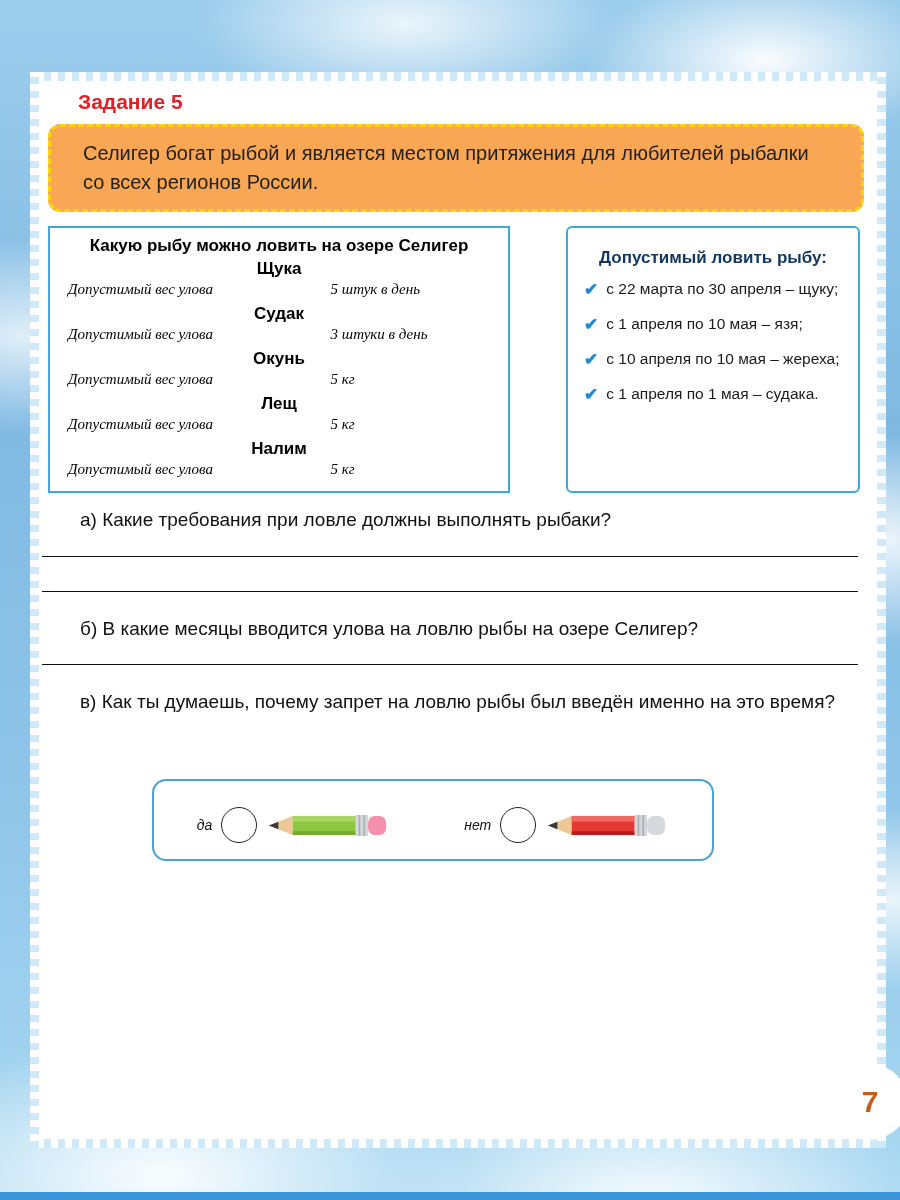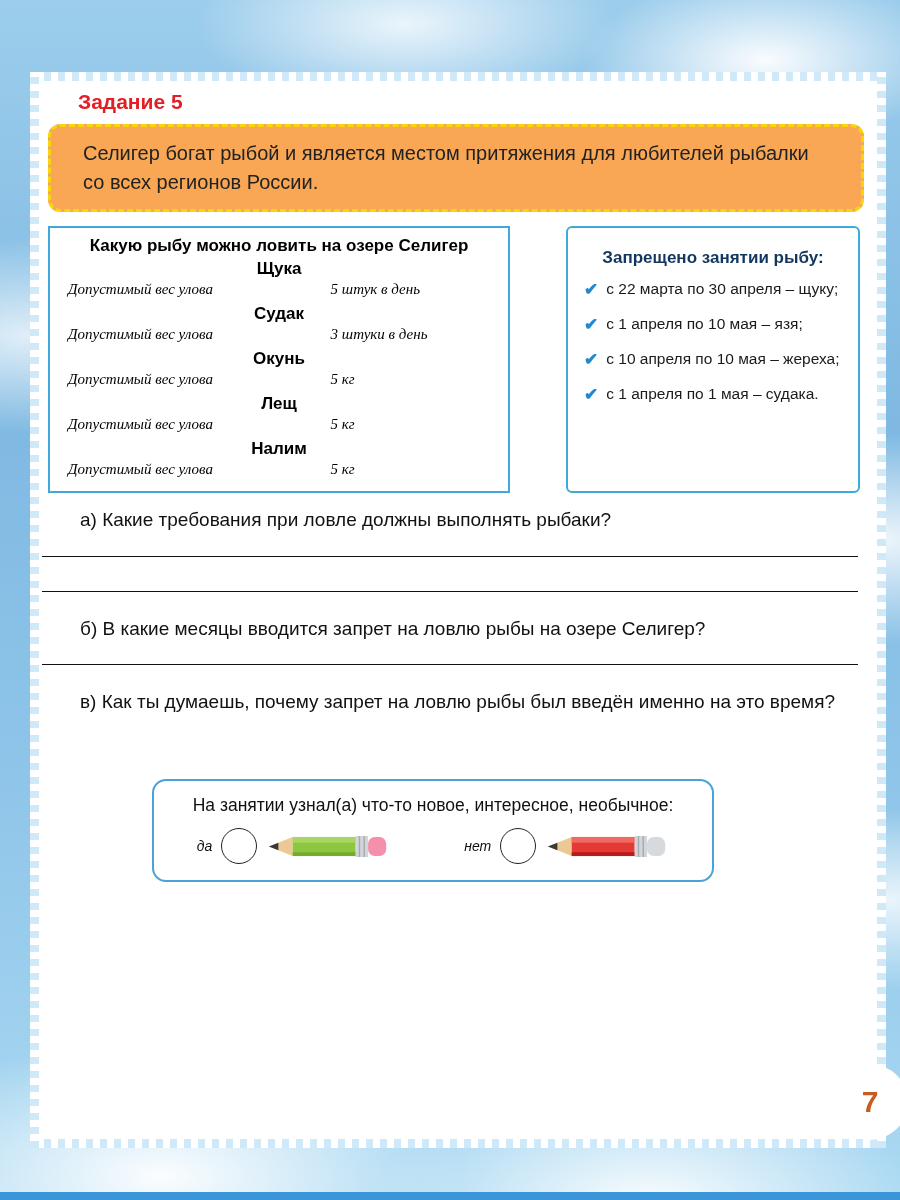--- a/index.html
+++ b/index.html
@@ -169,21 +169,21 @@
       <div>
         <div class="fish-name">Налим</div>
         <div class="fish-detail">
           <span class="fish-label">Допустимый вес улова</span>
           <span class="fish-value">5 кг</span>
         </div>
       </div>
     </div>
 
     <div class="ban-box">
-      <div class="ban-title">Запрещено занятии рыбу:</div>
+      <div class="ban-title">Допустимый ловить рыбу:</div>
       <div class="ban-item">
         <span class="check">✔</span>
         <span>с 22 марта по 30 апреля – щуку;</span>
       </div>
       <div class="ban-item">
         <span class="check">✔</span>
         <span>с 1 апреля по 10 мая – язя;</span>
       </div>
       <div class="ban-item">
         <span class="check">✔</span>
@@ -194,27 +194,26 @@
         <span>с 1 апреля по 1 мая – судака.</span>
       </div>
     </div>
 
   </div>
 
   <div class="question q-a">а) Какие требования при ловле должны выполнять рыбаки?</div>
   <div class="answer-line line-1"></div>
   <div class="answer-line line-2"></div>
 
-  <div class="question q-b">б) В какие месяцы вводится запрет на ловлю рыбы на озере Селигер?</div>
+  <div class="question q-b">б) В какие месяцы вводится улова на ловлю рыбы на озере Селигер?</div>
   <div class="answer-line line-3"></div>
 
   <div class="question q-v">в) Как ты думаешь, почему запрет на ловлю рыбы был введён именно на это время?</div>
 
   <div class="feedback-box">
-    <div class="feedback-prompt">На занятии узнал(а) что-то новое, интересное, необычное:</div>
     <div class="feedback-row">
       <span class="fb-label">да</span>
       <span class="fb-circle"></span>
       <svg class="pencil" viewBox="0 0 130 30" width="124" height="29">
         <polygon points="3,15 28,5 28,25" fill="#ecc894"></polygon>
         <polygon points="3,15 13,11 13,19" fill="#3a3a3a"></polygon>
         <rect x="28" y="5" width="66" height="20" fill="#8dc63f"></rect>
         <rect x="28" y="5" width="66" height="6" fill="#a8d564"></rect>
         <rect x="28" y="21" width="66" height="4" fill="#74aa2e"></rect>
         <rect x="94" y="4" width="13" height="22" fill="#d2d6da"></rect>

